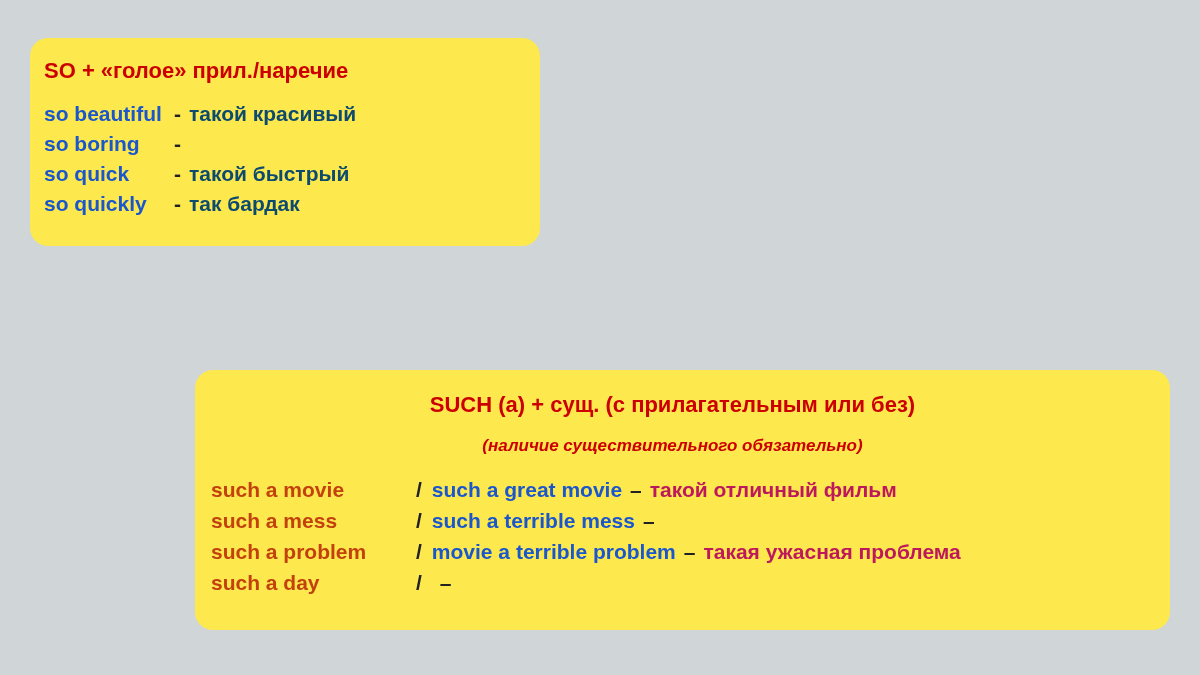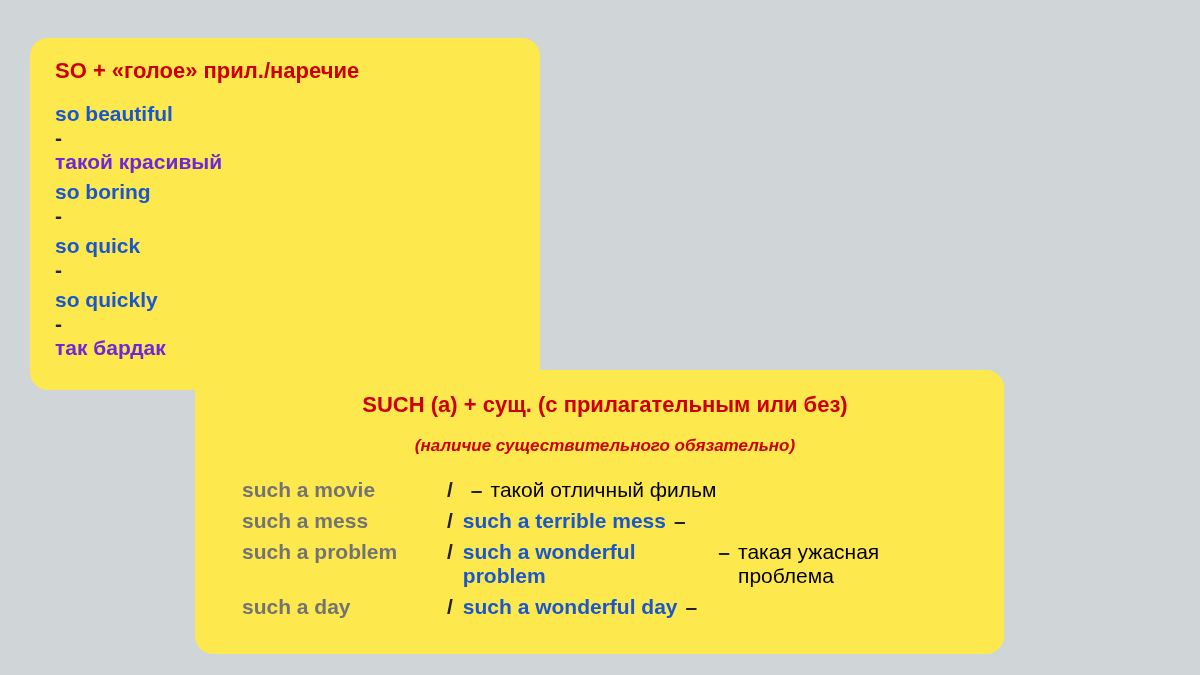--- a/index.html
+++ b/index.html
@@ -17,79 +17,78 @@
       background-color: #fde84e;
       border-radius: 18px;
       position: absolute;
       padding: 22px 30px;
     }
 
     .card-so {
       top: 38px;
       left: 30px;
       width: 510px;
-      padding: 20px 30px 24px 25px;
+      padding: 20px 30px 24px 14px;
     }
 
     .card-such {
       top: 370px;
       left: 195px;
-      width: 809px;
-      padding: 22px 36px 28px 47px;
+      width: 975px;
+      padding: 22px 36px 28px 16px;
     }
 
     .card-title {
       font-size: 22px;
       font-weight: 900;
       color: #cc0000;
       margin-bottom: 18px;
     }
 
     .so-row {
       display: flex;
       align-items: baseline;
       margin-bottom: 6px;
       font-size: 21px;
       font-weight: 700;
-      flex-direction: column;
     }
 
     .so-english {
       color: #1a56cc;
       min-width: 130px;
     }
 
     .so-dash {
       color: #222;
       margin-right: 8px;
     }
 
     .so-russian {
-      color: #6d28d9;
+      color: #0c4a6e;
     }
 
     .such-subtitle {
       font-size: 17px;
       color: #cc0000;
       font-style: italic;
       font-weight: 600;
       text-align: center;
       margin-bottom: 22px;
     }
 
     .such-row {
       display: flex;
       align-items: baseline;
       margin-bottom: 7px;
       font-size: 21px;
       font-weight: 700;
     }
 
     .such-base {
-      color: #737373;
+      color: #c2410c;
       min-width: 195px;
     }
 
     .such-sep {
       color: #222;
       margin: 0 10px;
       font-weight: 700;
     }
 
     .such-extended {
@@ -97,74 +96,75 @@
       font-weight: 900;
     }
 
     .such-dash {
       color: #222;
       margin: 0 8px;
       font-weight: 700;
     }
 
     .such-russian {
-      color: #000000;
-      font-weight: 400;
+      color: #be185d;
+      font-weight: 700;
     }
   </style>
 </head>
 <body>
 
 <div class="card card-so">
   <div class="card-title">SO + «голое» прил./наречие</div>
   <div id="so-rows">
       <div class="so-row">
       <span class="so-english">so beautiful</span>
       <span class="so-dash">-</span>
       <span class="so-russian">такой красивый</span>
     </div>
       <div class="so-row">
       <span class="so-english">so boring</span>
       <span class="so-dash">-</span>
     </div>
       <div class="so-row">
       <span class="so-english">so quick</span>
       <span class="so-dash">-</span>
+      <span class="so-russian">такой быстрый</span>
     </div>
       <div class="so-row">
       <span class="so-english">so quickly</span>
       <span class="so-dash">-</span>
       <span class="so-russian">так бардак</span>
     </div>
     </div>
 </div>
 
 <div class="card card-such">
   <div class="card-title" style="text-align:center;">SUCH (a)  + сущ. (с прилагательным или без)</div>
   <div class="such-subtitle">(наличие существительного обязательно)</div>
   <div id="such-rows">
       <div class="such-row">
       <span class="such-base">such a movie</span>
       <span class="such-sep">/</span>
+      <span class="such-extended">such a great movie</span>
       <span class="such-dash">–</span>
       <span class="such-russian">такой отличный фильм</span>
     </div>
       <div class="such-row">
       <span class="such-base">such a mess</span>
       <span class="such-sep">/</span>
       <span class="such-extended">such a terrible mess</span>
       <span class="such-dash">–</span>
     </div>
       <div class="such-row">
       <span class="such-base">such a problem</span>
       <span class="such-sep">/</span>
-      <span class="such-extended">such a wonderful problem</span>
+      <span class="such-extended">movie a terrible problem</span>
       <span class="such-dash">–</span>
       <span class="such-russian">такая ужасная проблема</span>
     </div>
       <div class="such-row">
       <span class="such-base">such a day</span>
       <span class="such-sep">/</span>
-      <span class="such-extended">such a wonderful day</span>
       <span class="such-dash">–</span>
     </div>
     </div>
 </div>
 
 </body></html>

